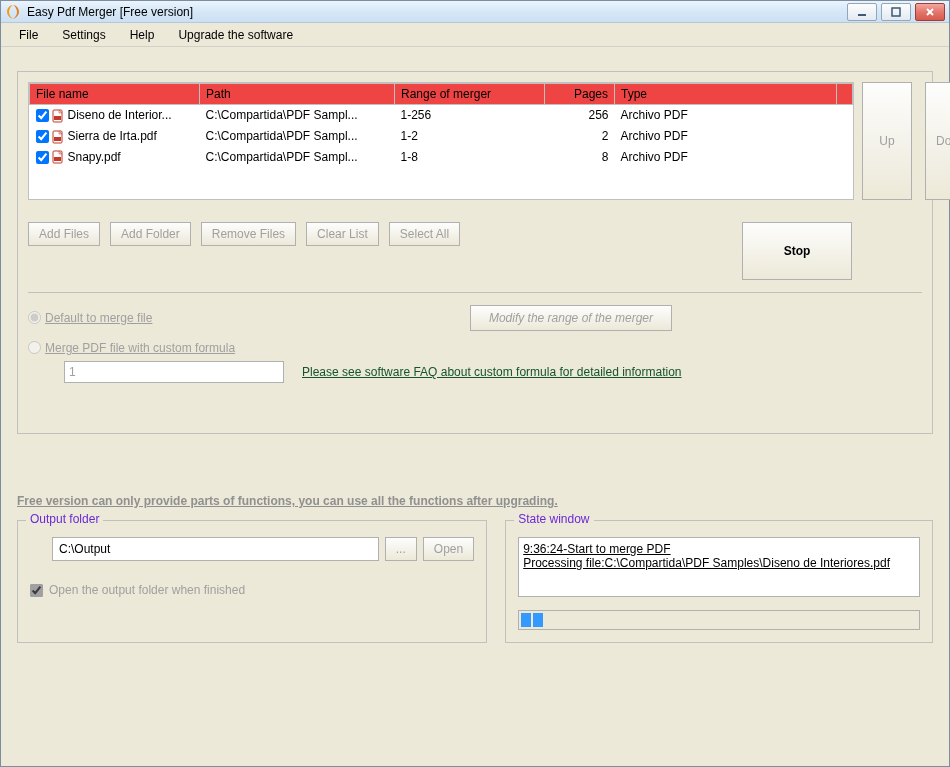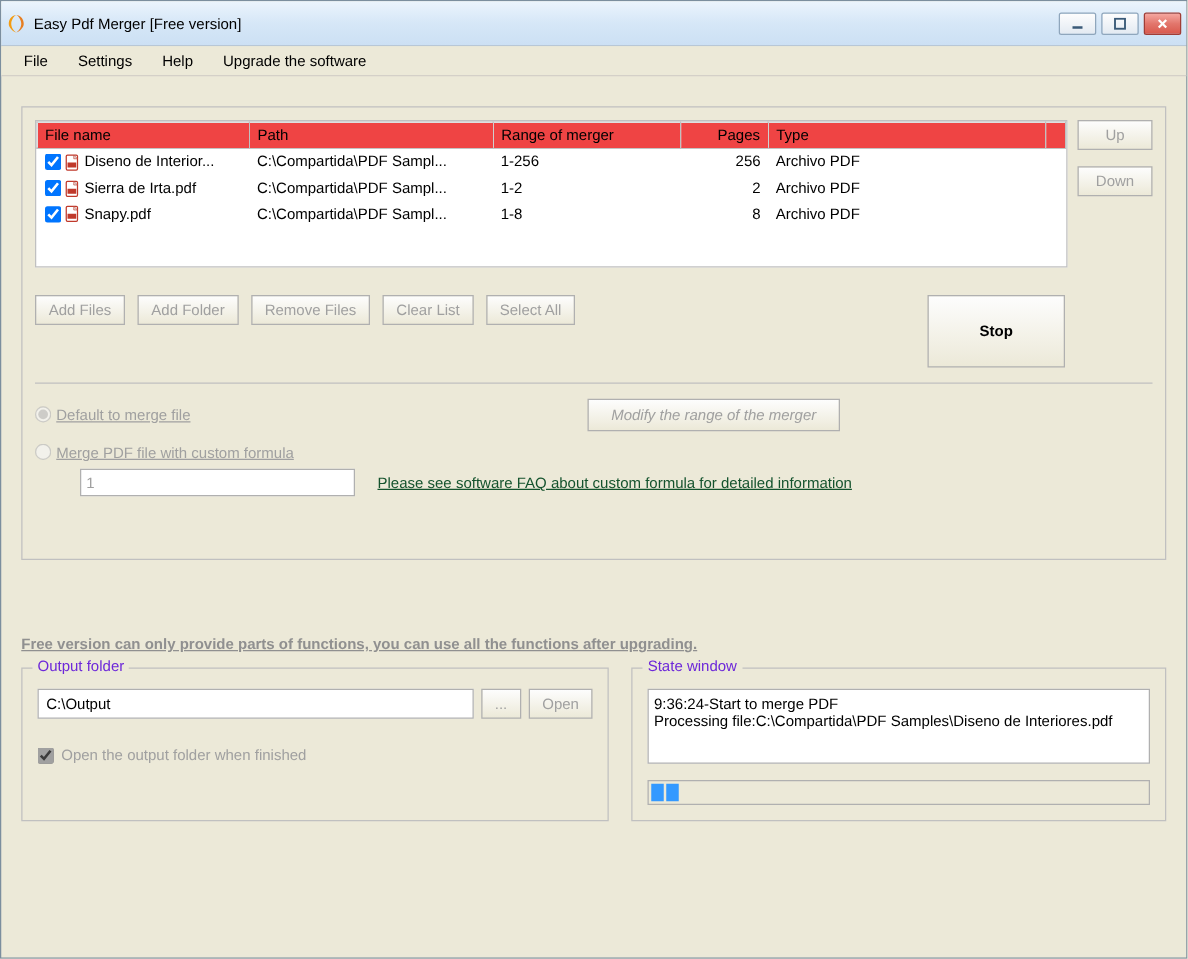--- a/index.html
+++ b/index.html
@@ -1,57 +1,57 @@
 <!DOCTYPE html>
 <html><head>
 <meta charset="utf-8">
 <style>
 * { box-sizing: border-box; margin: 0; padding: 0; font-family: Tahoma, Arial, sans-serif; font-size: 12px; }
 body { background: #ece9d8; width: 950px; height: 767px; overflow: hidden; }
 .window { width: 950px; height: 767px; border: 1px solid #7b8e9e; background: #ece9d8; display: flex; flex-direction: column; }
-.titlebar { height: 36px; background: linear-gradient(to bottom, #ebf4fd, #d6e7f7, #cce0f4); display: flex; align-items: center; padding: 0 4px; border-bottom: 1px solid #b8c7d6; }
+.titlebar { height: 22px; background: linear-gradient(to bottom, #ebf4fd, #d6e7f7, #cce0f4); display: flex; align-items: center; padding: 0 4px; border-bottom: 1px solid #b8c7d6; }
 .titlebar-icon { width: 16px; height: 16px; margin-right: 6px; display: inline-flex; align-items: center; justify-content: center; }
 .titlebar-text { flex: 1; color: #000; }
 .win-buttons { display: flex; gap: 4px; }
 .win-btn { width: 30px; height: 18px; border: 1px solid #8fa6bc; background: linear-gradient(to bottom, #fdfdfd, #e3eaf2); border-radius: 2px; display: flex; align-items: center; justify-content: center; font-size: 10px; cursor: pointer; }
 .win-btn.close { background: linear-gradient(to bottom, #f5a7a0, #e2766c, #d9594d); border-color: #a03d36; color: #fff; font-weight: bold; }
 .menubar { height: 24px; background: #ece9d8; display: flex; align-items: center; padding: 0 8px; gap: 4px; border-bottom: 1px solid #d4d0c8; }
 .menu-item { padding: 2px 10px; cursor: pointer; }
 .content { flex: 1; padding: 24px 16px 12px 16px; display: flex; flex-direction: column; }
 .panel { border: 1px solid #c0c0c0; background: #ece9d8; padding: 10px 10px 50px 10px; position: relative; }
 .table-area { display: flex; gap: 8px; }
 .table-wrap { flex: 1; border: 1px solid #c0c0c0; background: #fff; height: 118px; overflow: hidden; }
 .tbl { width: 100%; border-collapse: collapse; table-layout: fixed; }
 .tbl th { background: #ef4444; border: 1px solid #c0c0c0; text-align: left; padding: 3px 6px; font-weight: normal; position: relative; }
 .tbl th.right { text-align: right; }
 .tbl td { padding: 3px 6px; white-space: nowrap; overflow: hidden; text-overflow: ellipsis; }
 .tbl td.right { text-align: right; }
 .chk { vertical-align: middle; margin-right: 2px; }
 .pdf-icon { display: inline-block; width: 14px; height: 14px; vertical-align: middle; margin-right: 3px; }
-.side-btns { display: flex; flex-direction: column; gap: 13px; width: 60px; }
+.side-btns { display: flex; flex-direction: row; gap: 13px; width: 60px; }
 .btn { border: 1px solid #b0b0b0; background: linear-gradient(to bottom, #fdfdfd, #ece9d8); padding: 4px 10px; cursor: pointer; text-align: center; min-width: 50px; font-family: inherit; font-size: 12px; }
 .btn:disabled, .btn.disabled { color: #a0a0a0; }
 .btn.stop { font-weight: bold; min-width: 110px; padding: 21px 10px; }
 .action-row { display: flex; gap: 10px; margin-top: 22px; align-items: flex-start; }
 .action-row .spacer { flex: 1; }
 .divider { border-top: 1px solid #c0c0c0; margin: 12px 0; }
 .merge-options { color: #a0a0a0; }
 .radio-row { display: flex; align-items: center; gap: 60px; margin-bottom: 10px; }
 .radio-label { display: flex; align-items: flex-start; gap: 4px; text-decoration: underline; }
 .formula-row { display: flex; align-items: center; gap: 18px; margin-top: 6px; margin-left: 36px; }
 .formula-input { width: 220px; height: 22px; border: 1px solid #b0b0b0; padding: 2px 4px; color: #a0a0a0; background: #fff; font-family: inherit; }
 .faq-link { color: #14532d; text-decoration: underline; cursor: pointer; }
 .upgrade-note { color: #909090; font-weight: bold; text-decoration: underline; margin: 60px 0 12px 0; cursor: pointer; display:inline-block; }
 .bottom { display: flex; gap: 18px; }
 .fieldset { border: 1px solid #c0c0c0; padding: 16px 12px 12px 12px; position: relative; flex: 1; }
 .fieldset .legend { position: absolute; top: -9px; left: 8px; background: #ece9d8; padding: 0 4px; color: #6d28d9; }
 .output-row { display: flex; gap: 6px; align-items: center; }
-.output-input { flex: 1; height: 24px; border: 1px solid #b0b0b0; padding: 2px 6px; background: #fff; font-family: inherit; }
+.output-input { flex: 1; height: 24px; border: 1px solid #b0b0b0; padding: 2px 6px; background: #fff; font-family: inherit; margin-left: 22px; }
 .open-check { display: flex; align-items: center; gap: 6px; margin-top: 22px; color: #a0a0a0; }
-.state-text { width: 100%; height: 60px; border: 1px solid #b0b0b0; background: #fff; padding: 4px; resize: none; overflow-y: scroll; font-family: inherit; font-size: 12px; white-space: pre-wrap; }
+.state-text { width: 100%; height: 60px; border: 1px solid #b0b0b0; background: #fff; padding: 4px; resize: none; overflow-y: scroll; font-family: inherit; font-size: 12px; white-space: pre-wrap; text-decoration: underline; }
 .progress { border: 1px solid #b0b0b0; height: 20px; margin-top: 10px; background: #ece9d8; display: flex; gap: 2px; padding: 2px; align-items: stretch; }
 .progress .seg { width: 10px; background: #3399ff; }
 .modify-btn { padding: 5px 18px; font-style: italic; }
 input[type="radio"]:disabled, input[type="checkbox"].disabled-look { accent-color: #a0a0a0; }
 </style>
 </head>
 <body>
 
 <div class="window">
   <div class="titlebar">

